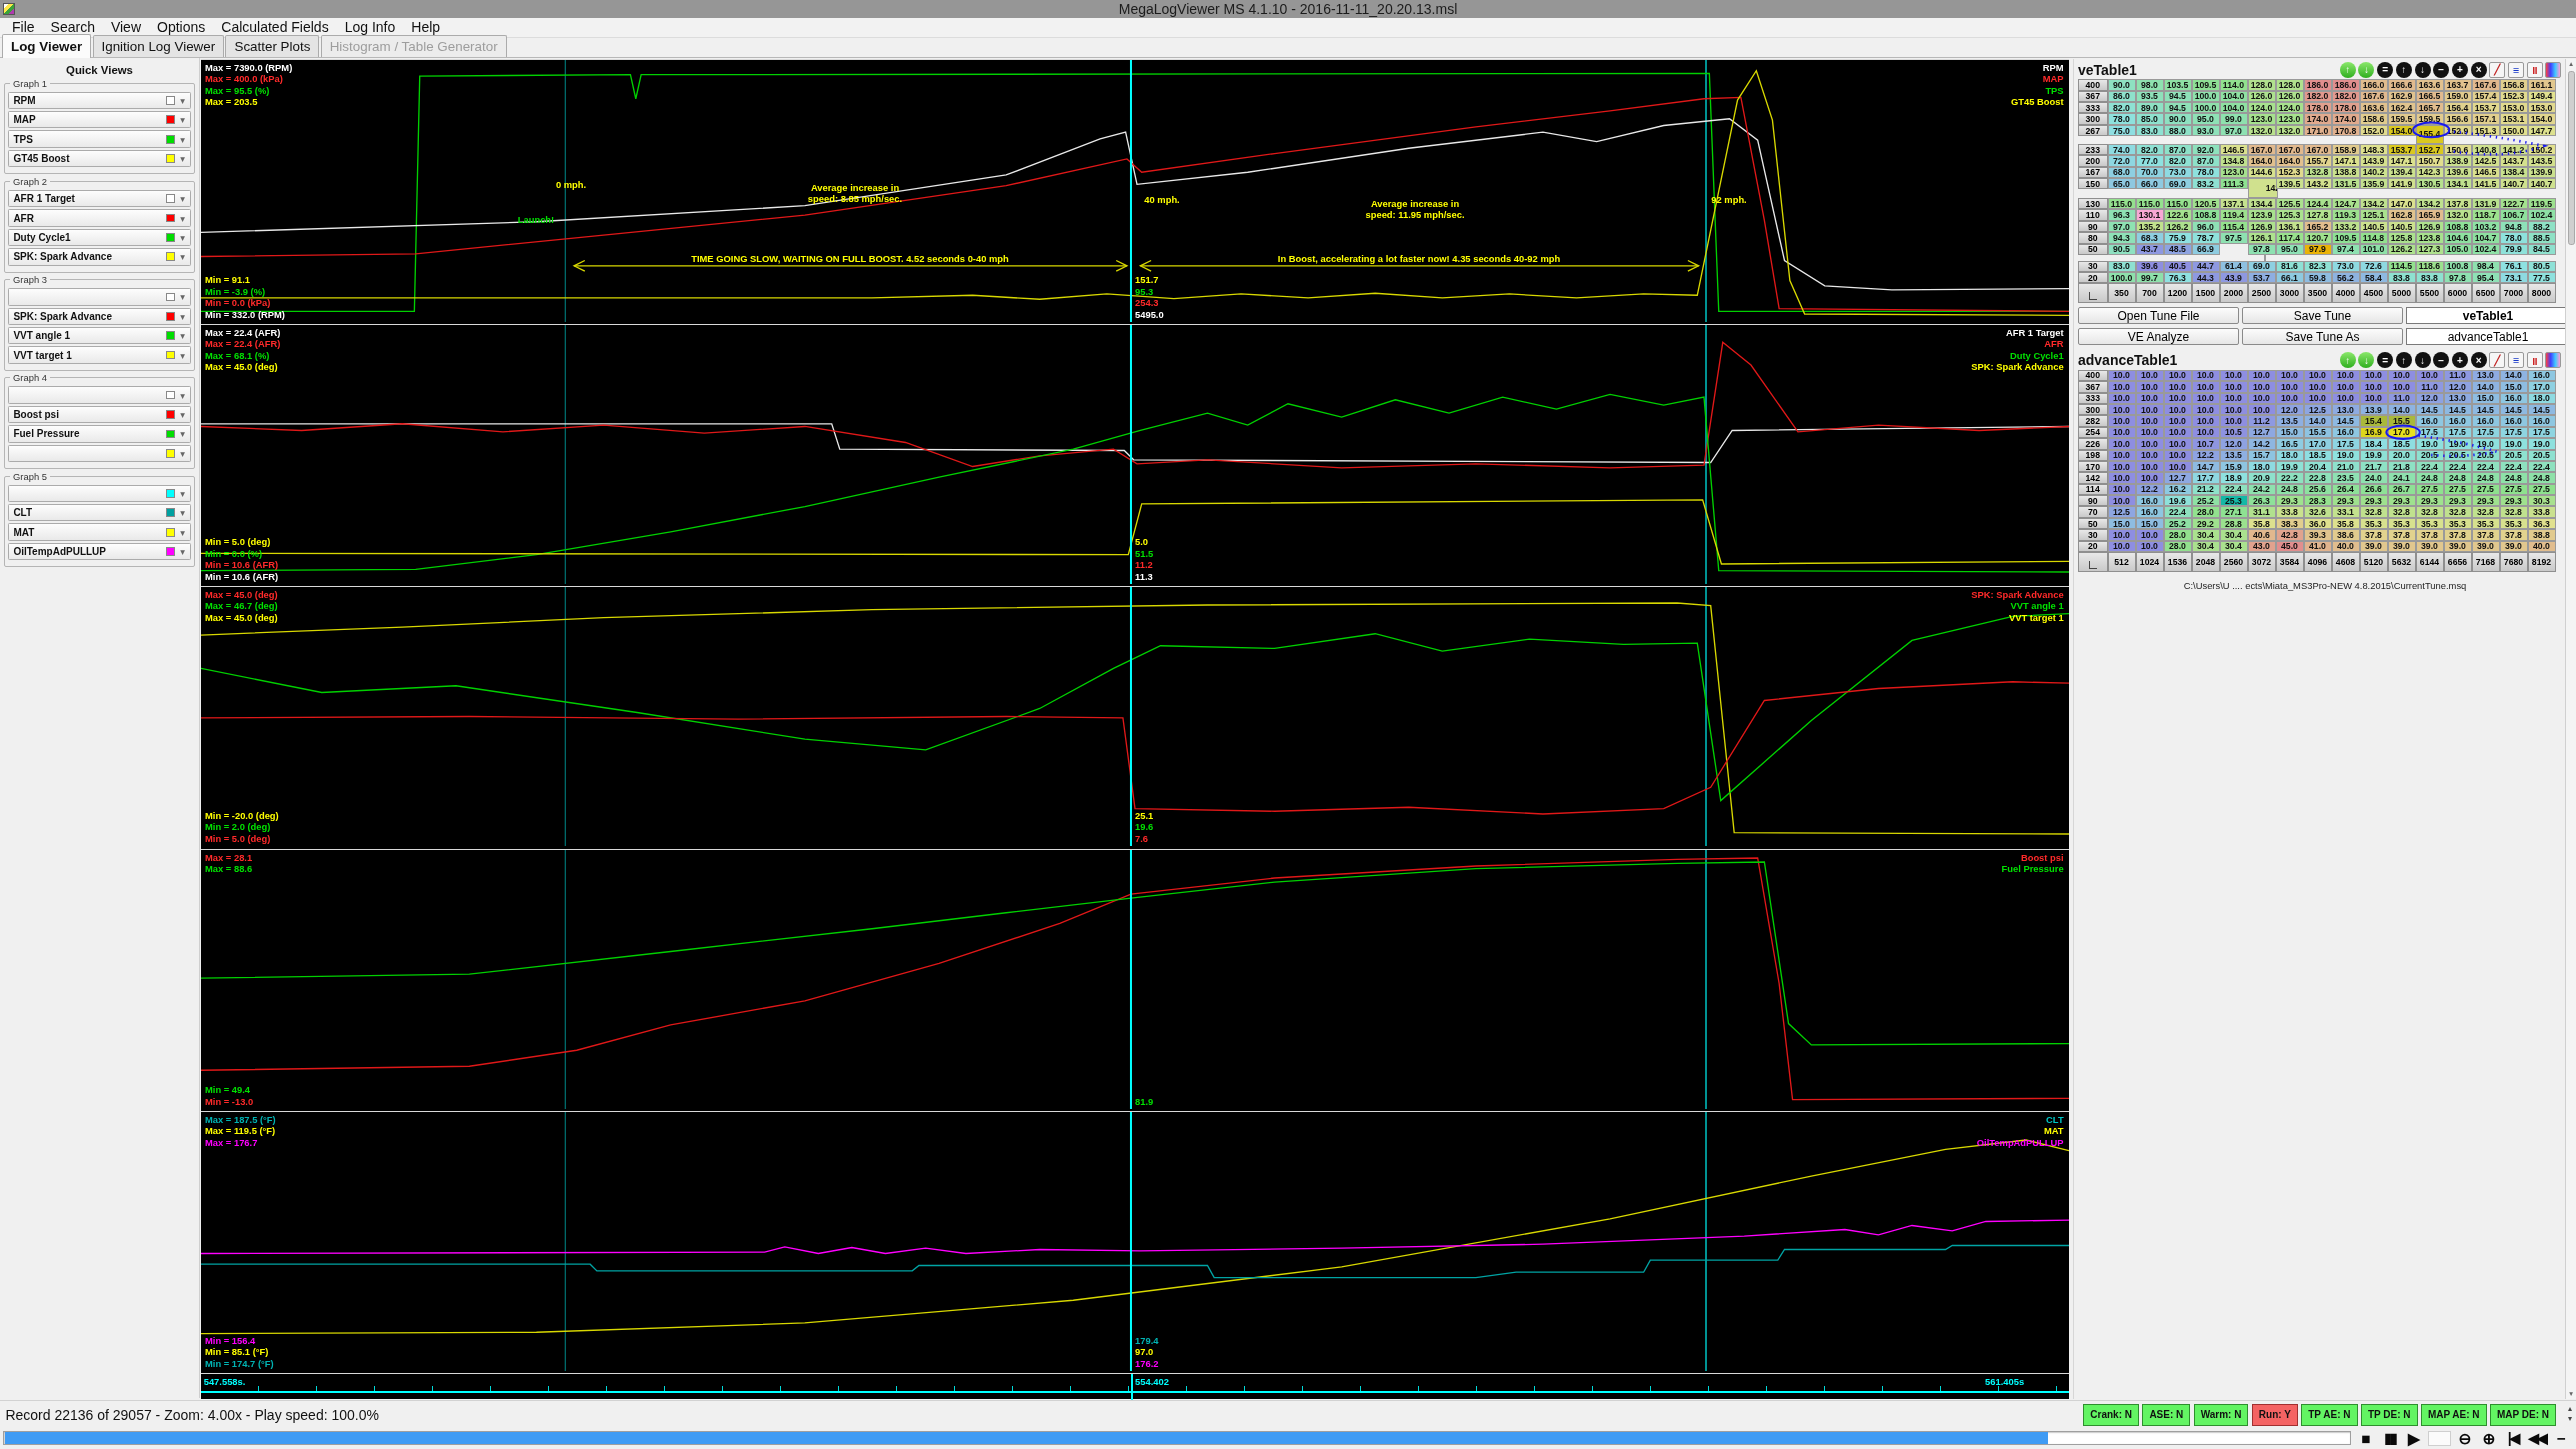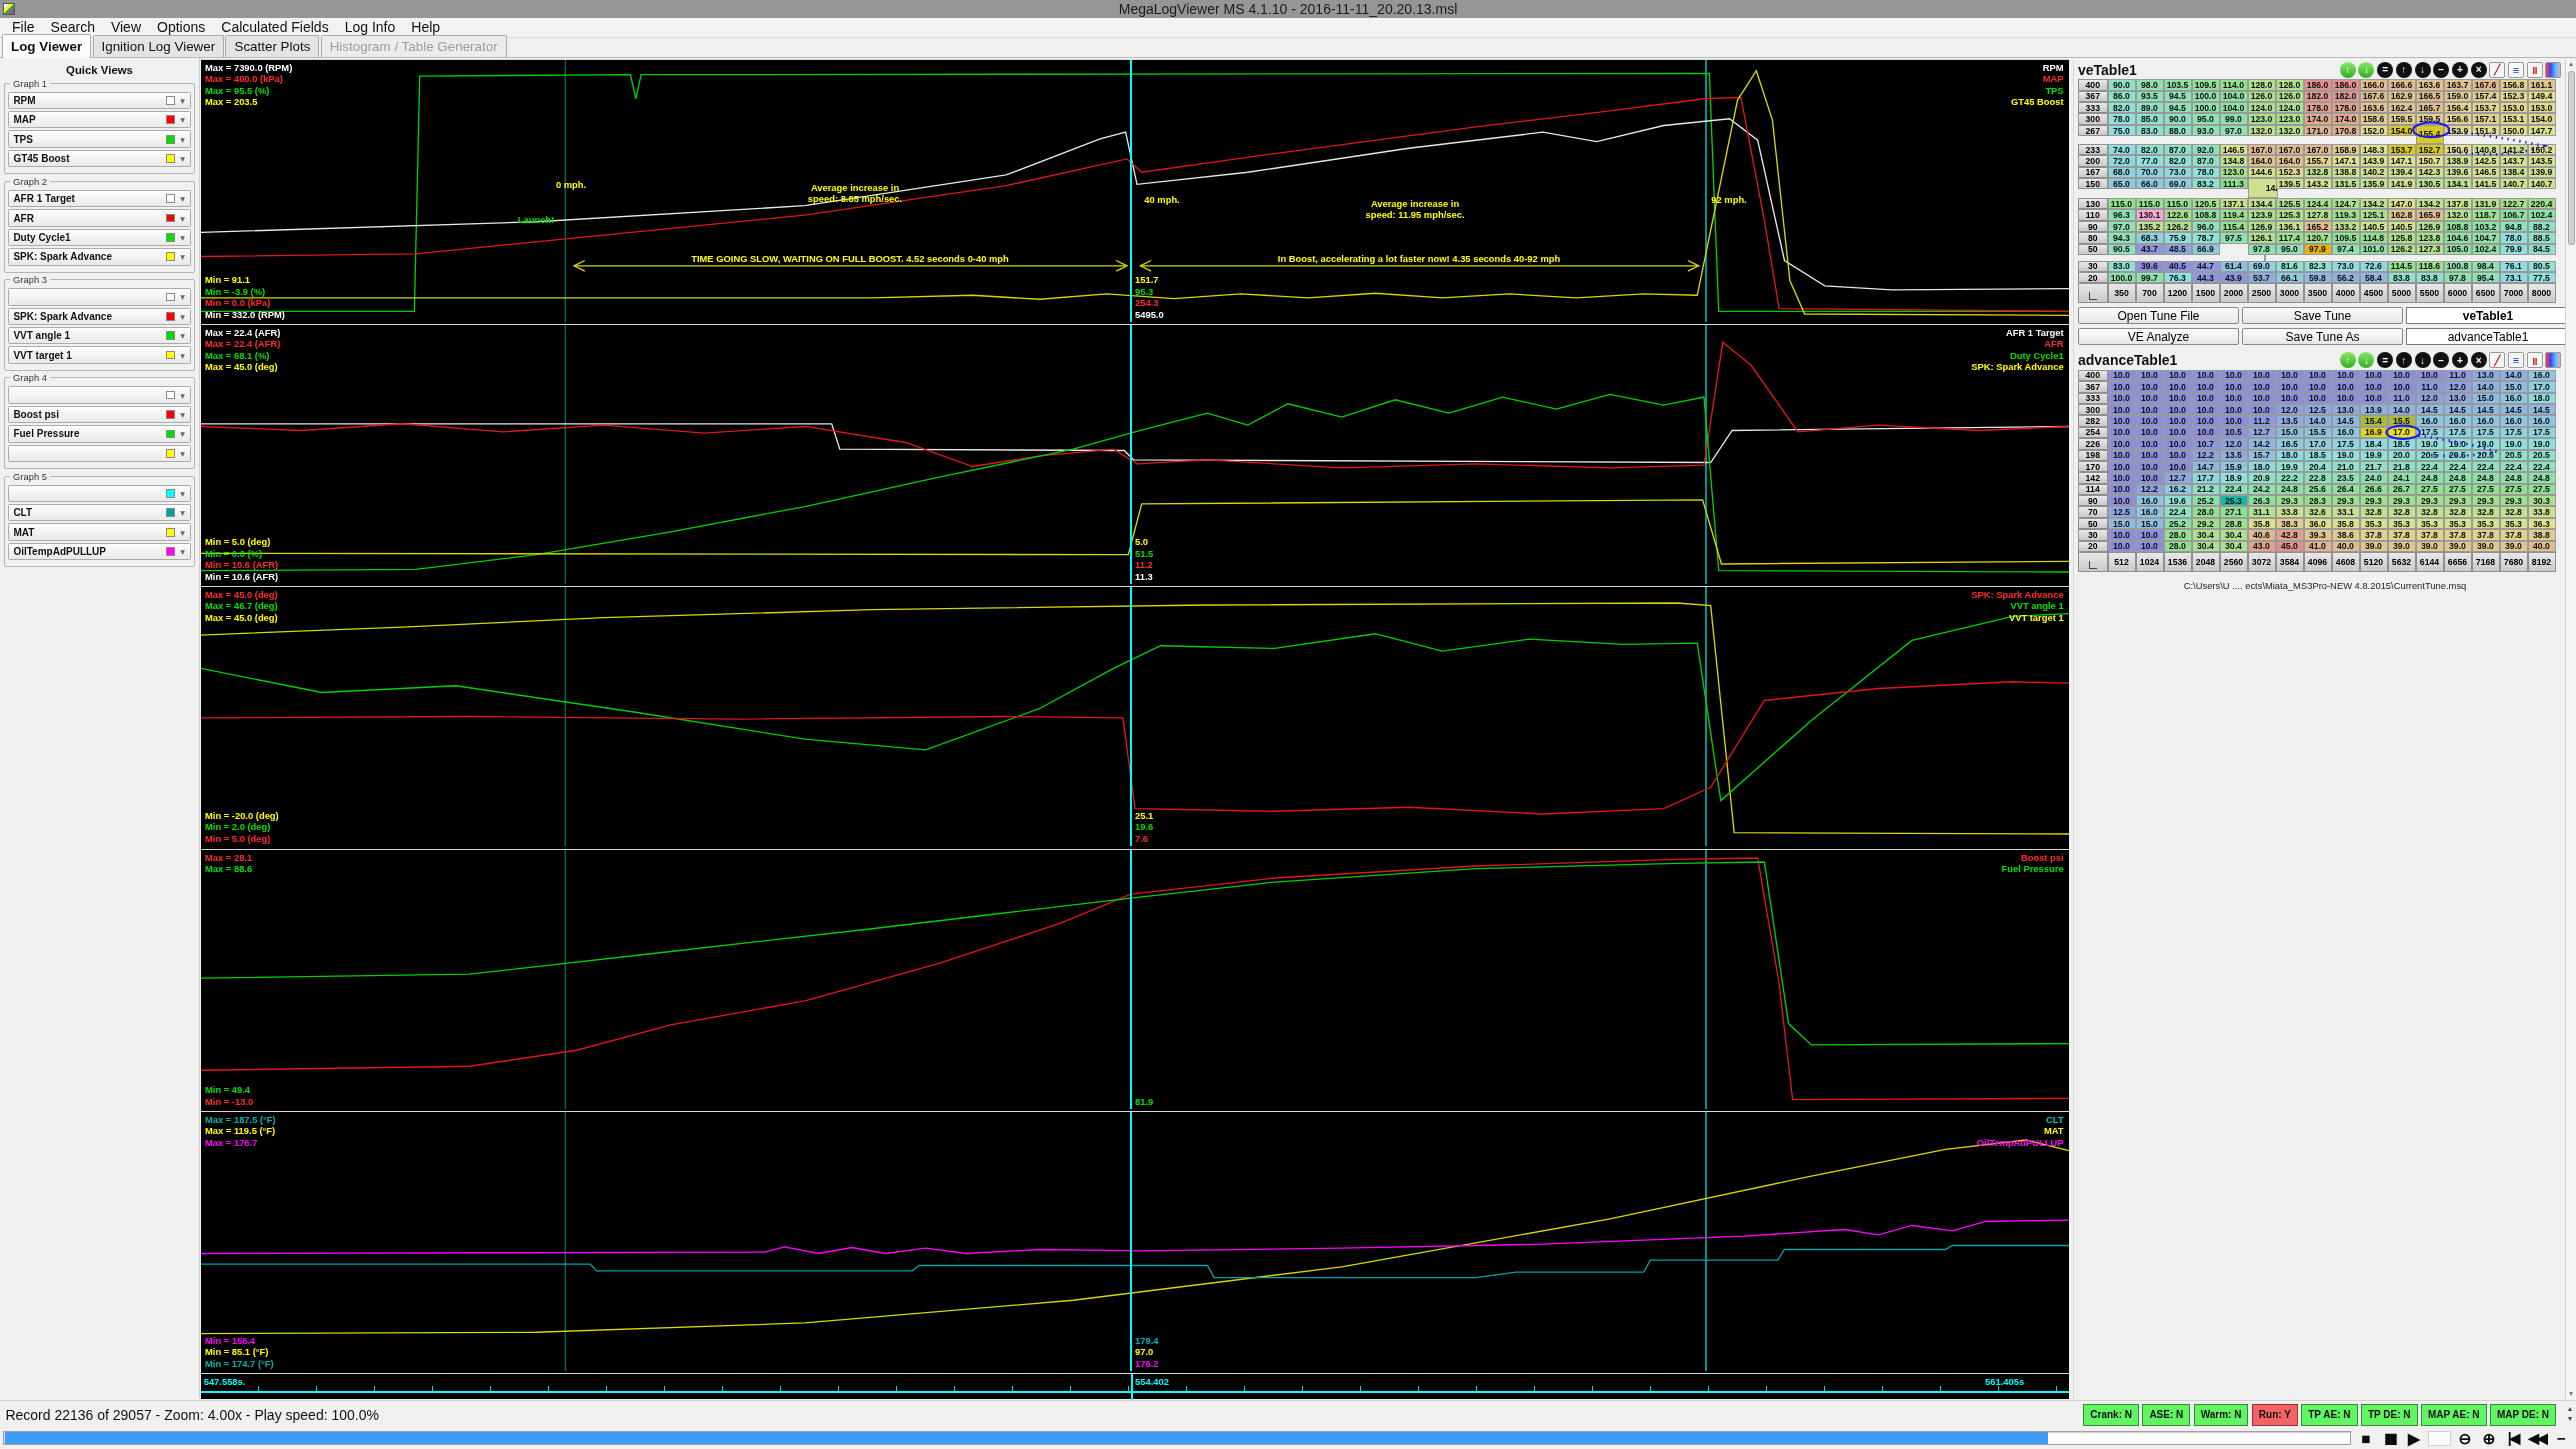--- a/index.html
+++ b/index.html
@@ -623,21 +623,21 @@
           <div class="cell" style="height: 11.4px; background: rgb(191, 225, 142);">134.4</div>
           <div class="cell" style="height: 11.4px; background: rgb(171, 225, 142);">125.5</div>
           <div class="cell" style="height: 11.4px; background: rgb(168, 225, 142);">124.4</div>
           <div class="cell" style="height: 11.4px; background: rgb(170, 225, 142);">124.7</div>
           <div class="cell" style="height: 11.4px; background: rgb(191, 225, 142);">134.2</div>
           <div class="cell" style="height: 11.4px; background: rgb(219, 225, 142);">147.0</div>
           <div class="cell" style="height: 11.4px; background: rgb(191, 225, 142);">134.2</div>
           <div class="cell" style="height: 11.4px; background: rgb(199, 225, 142);">137.8</div>
           <div class="cell" style="height: 11.4px; background: rgb(185, 225, 142);">131.9</div>
           <div class="cell" style="height: 11.4px; background: rgb(164, 225, 142);">122.7</div>
-          <div class="cell" style="height: 11.4px; background: rgb(157, 225, 142);">220.4</div>
+          <div class="cell" style="height: 11.4px; background: rgb(157, 225, 142);">119.5</div>
           <div class="rowhdr" style="height: 11.4px;">110</div>
           <div class="cell" style="height: 11.4px; background: rgb(142, 225, 179);">96.3</div>
           <div class="cell" style="height: 11.4px; background: #f9a8d4;">130.1</div>
           <div class="cell" style="height: 11.4px; background: rgb(164, 225, 142);">122.6</div>
           <div class="cell" style="height: 11.4px; background: rgb(142, 225, 152);">108.8</div>
           <div class="cell" style="height: 11.4px; background: rgb(157, 225, 142);">119.4</div>
           <div class="cell" style="height: 11.4px; background: rgb(167, 225, 142);">123.9</div>
           <div class="cell" style="height: 11.4px; background: rgb(170, 225, 142);">125.3</div>
           <div class="cell" style="height: 11.4px; background: rgb(177, 225, 142);">127.8</div>
           <div class="cell" style="height: 11.4px; background: rgb(157, 225, 142);">119.3</div>

